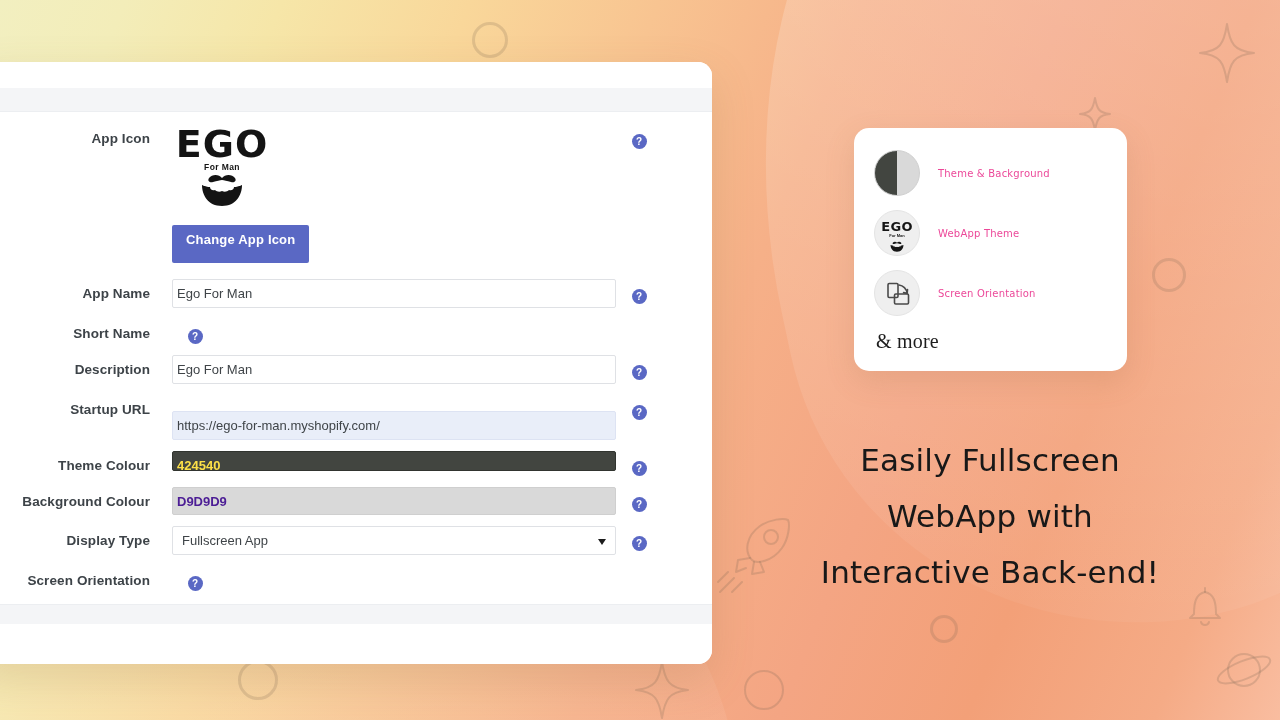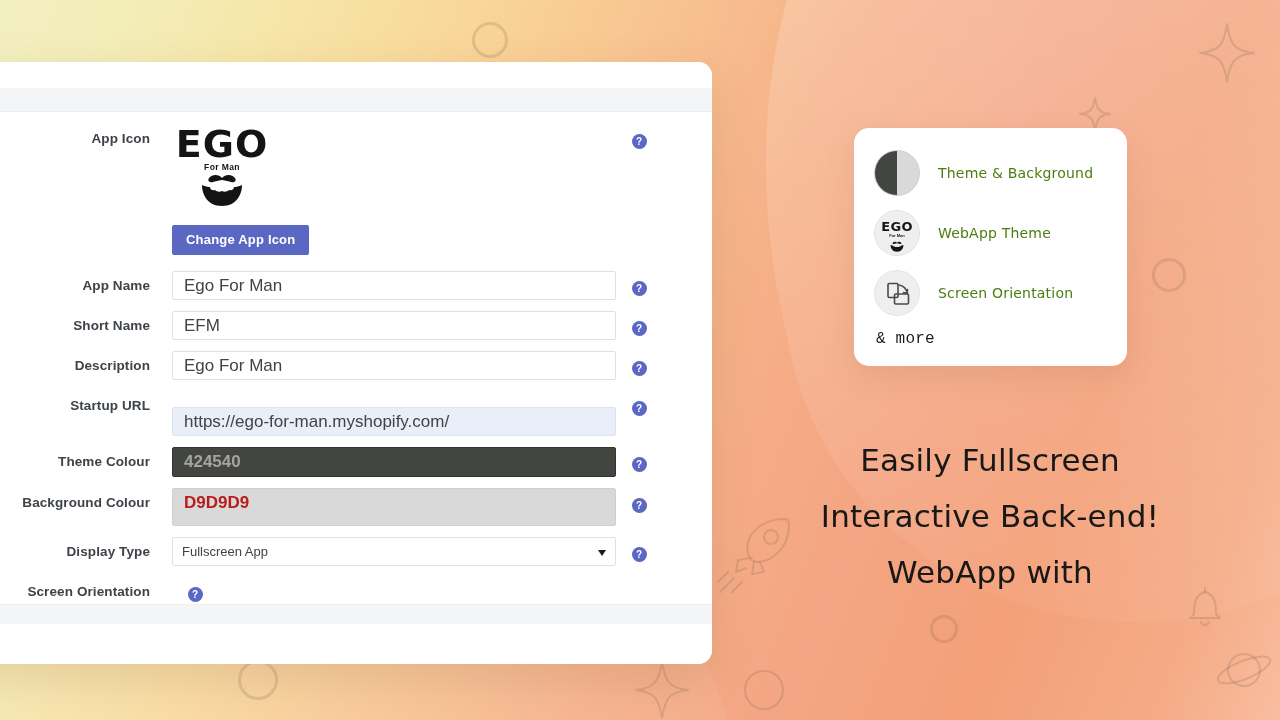--- a/index.html
+++ b/index.html
@@ -100,30 +100,30 @@
     text-align: center;
     font-family: "Liberation Sans", sans-serif;
   }
 
   .text-input {
     width: 100%;
     height: 29px;
     border: 1px solid #dfe1e5;
     border-radius: 2px;
     background: #ffffff;
-    font-size: 17px;
+    font-size: 13px;
     color: #3f4448;
-    padding: 0 11px;
+    padding: 0 4px;
     line-height: 27px;
     white-space: nowrap;
     overflow: hidden;
   }
   .text-input.url   { background: #e9eef9; border-color: #dde3f3; margin-top: 16px; }
-  .text-input.dark  { background: #424540; border-color: #31342f; color: #a3a3a3; height: 30px; line-height: 28px; font-weight: bold; }
-  .text-input.light { background: #d9d9d9; border-color: #cfcfcf; color: #b91c1c; height: 38px; line-height: 28px; font-weight: bold; }
+  .text-input.dark  { background: #424540; border-color: #31342f; color: #fde047; height: 20px; line-height: 28px; font-weight: bold; }
+  .text-input.light { background: #d9d9d9; border-color: #cfcfcf; color: #4c1d95; height: 28px; line-height: 28px; font-weight: bold; }
 
   .select-input {
     position: relative;
     width: 100%;
     height: 29px;
     border: 1px solid #dfe1e5;
     border-radius: 2px;
     background: #ffffff;
     font-size: 13px;
     color: #3f4448;
@@ -166,21 +166,21 @@
   }
   .logo-beard { margin-top: 1px; }
   .logo-beard svg path { fill: #141414; stroke: none; }
 
   .change-btn {
     display: inline-block;
     background: #5a68c4;
     color: #ffffff;
     font-size: 13px;
     font-weight: bold;
-    padding: 7px 14px 8px;
+    padding: 7px 14px 16px;
     border-radius: 2px;
     letter-spacing: .2px;
   }
 
   
   .feature-card {
     position: absolute;
     left: 854px; top: 128px;
     width: 273px;
     background: #ffffff;
@@ -226,28 +226,28 @@
   .feat-icon .orient-svg {
     position: absolute;
     left: 11px; top: 11px;
   }
   .orient-svg path, .orient-svg rect {
     stroke: #4a4a4a; fill: none; stroke-width: 1.6;
     stroke-linejoin: round; stroke-linecap: round;
   }
   .feat-label {
     font-family: "DejaVu Sans", sans-serif;
-    font-size: 14px;
-    color: #4d7c0f;
+    font-size: 10px;
+    color: #ec4899;
     letter-spacing: .2px;
     text-align: center;
   }
   .more-label {
-    font-family: Liberation Mono, monospace;
-    font-size: 16px;
+    font-family: Liberation Serif, serif;
+    font-size: 20px;
     color: #1d1d1d;
     padding-left: 2px;
     letter-spacing: .2px;
   }
 
   
   .headline {
     position: absolute;
     left: 760px; top: 432px;
     width: 460px;
@@ -352,23 +352,20 @@
           <div class="row-field">
             <div class="text-input">Ego For Man</div>
           </div>
           <div class="row-help">
             <span class="help-icon">?</span>
           </div>
         </div>
 
         <div class="row">
           <div class="row-label">Short Name</div>
-          <div class="row-field">
-            <div class="text-input">EFM</div>
-          </div>
           <div class="row-help">
             <span class="help-icon">?</span>
           </div>
         </div>
 
         <div class="row">
           <div class="row-label">Description</div>
           <div class="row-field">
             <div class="text-input">Ego For Man</div>
           </div>
@@ -467,17 +464,17 @@
         </svg>
       </div>
       <div class="feat-label">Screen Orientation</div>
     </div>
 
     <div class="more-label">&amp; more</div>
   </div>
 
   <div class="headline">
     <div>Easily Fullscreen</div>
+    <div>WebApp with</div>
     <div>Interactive Back-end!</div>
-    <div>WebApp with</div>
   </div>
 
 </div>
 
 </body></html>

